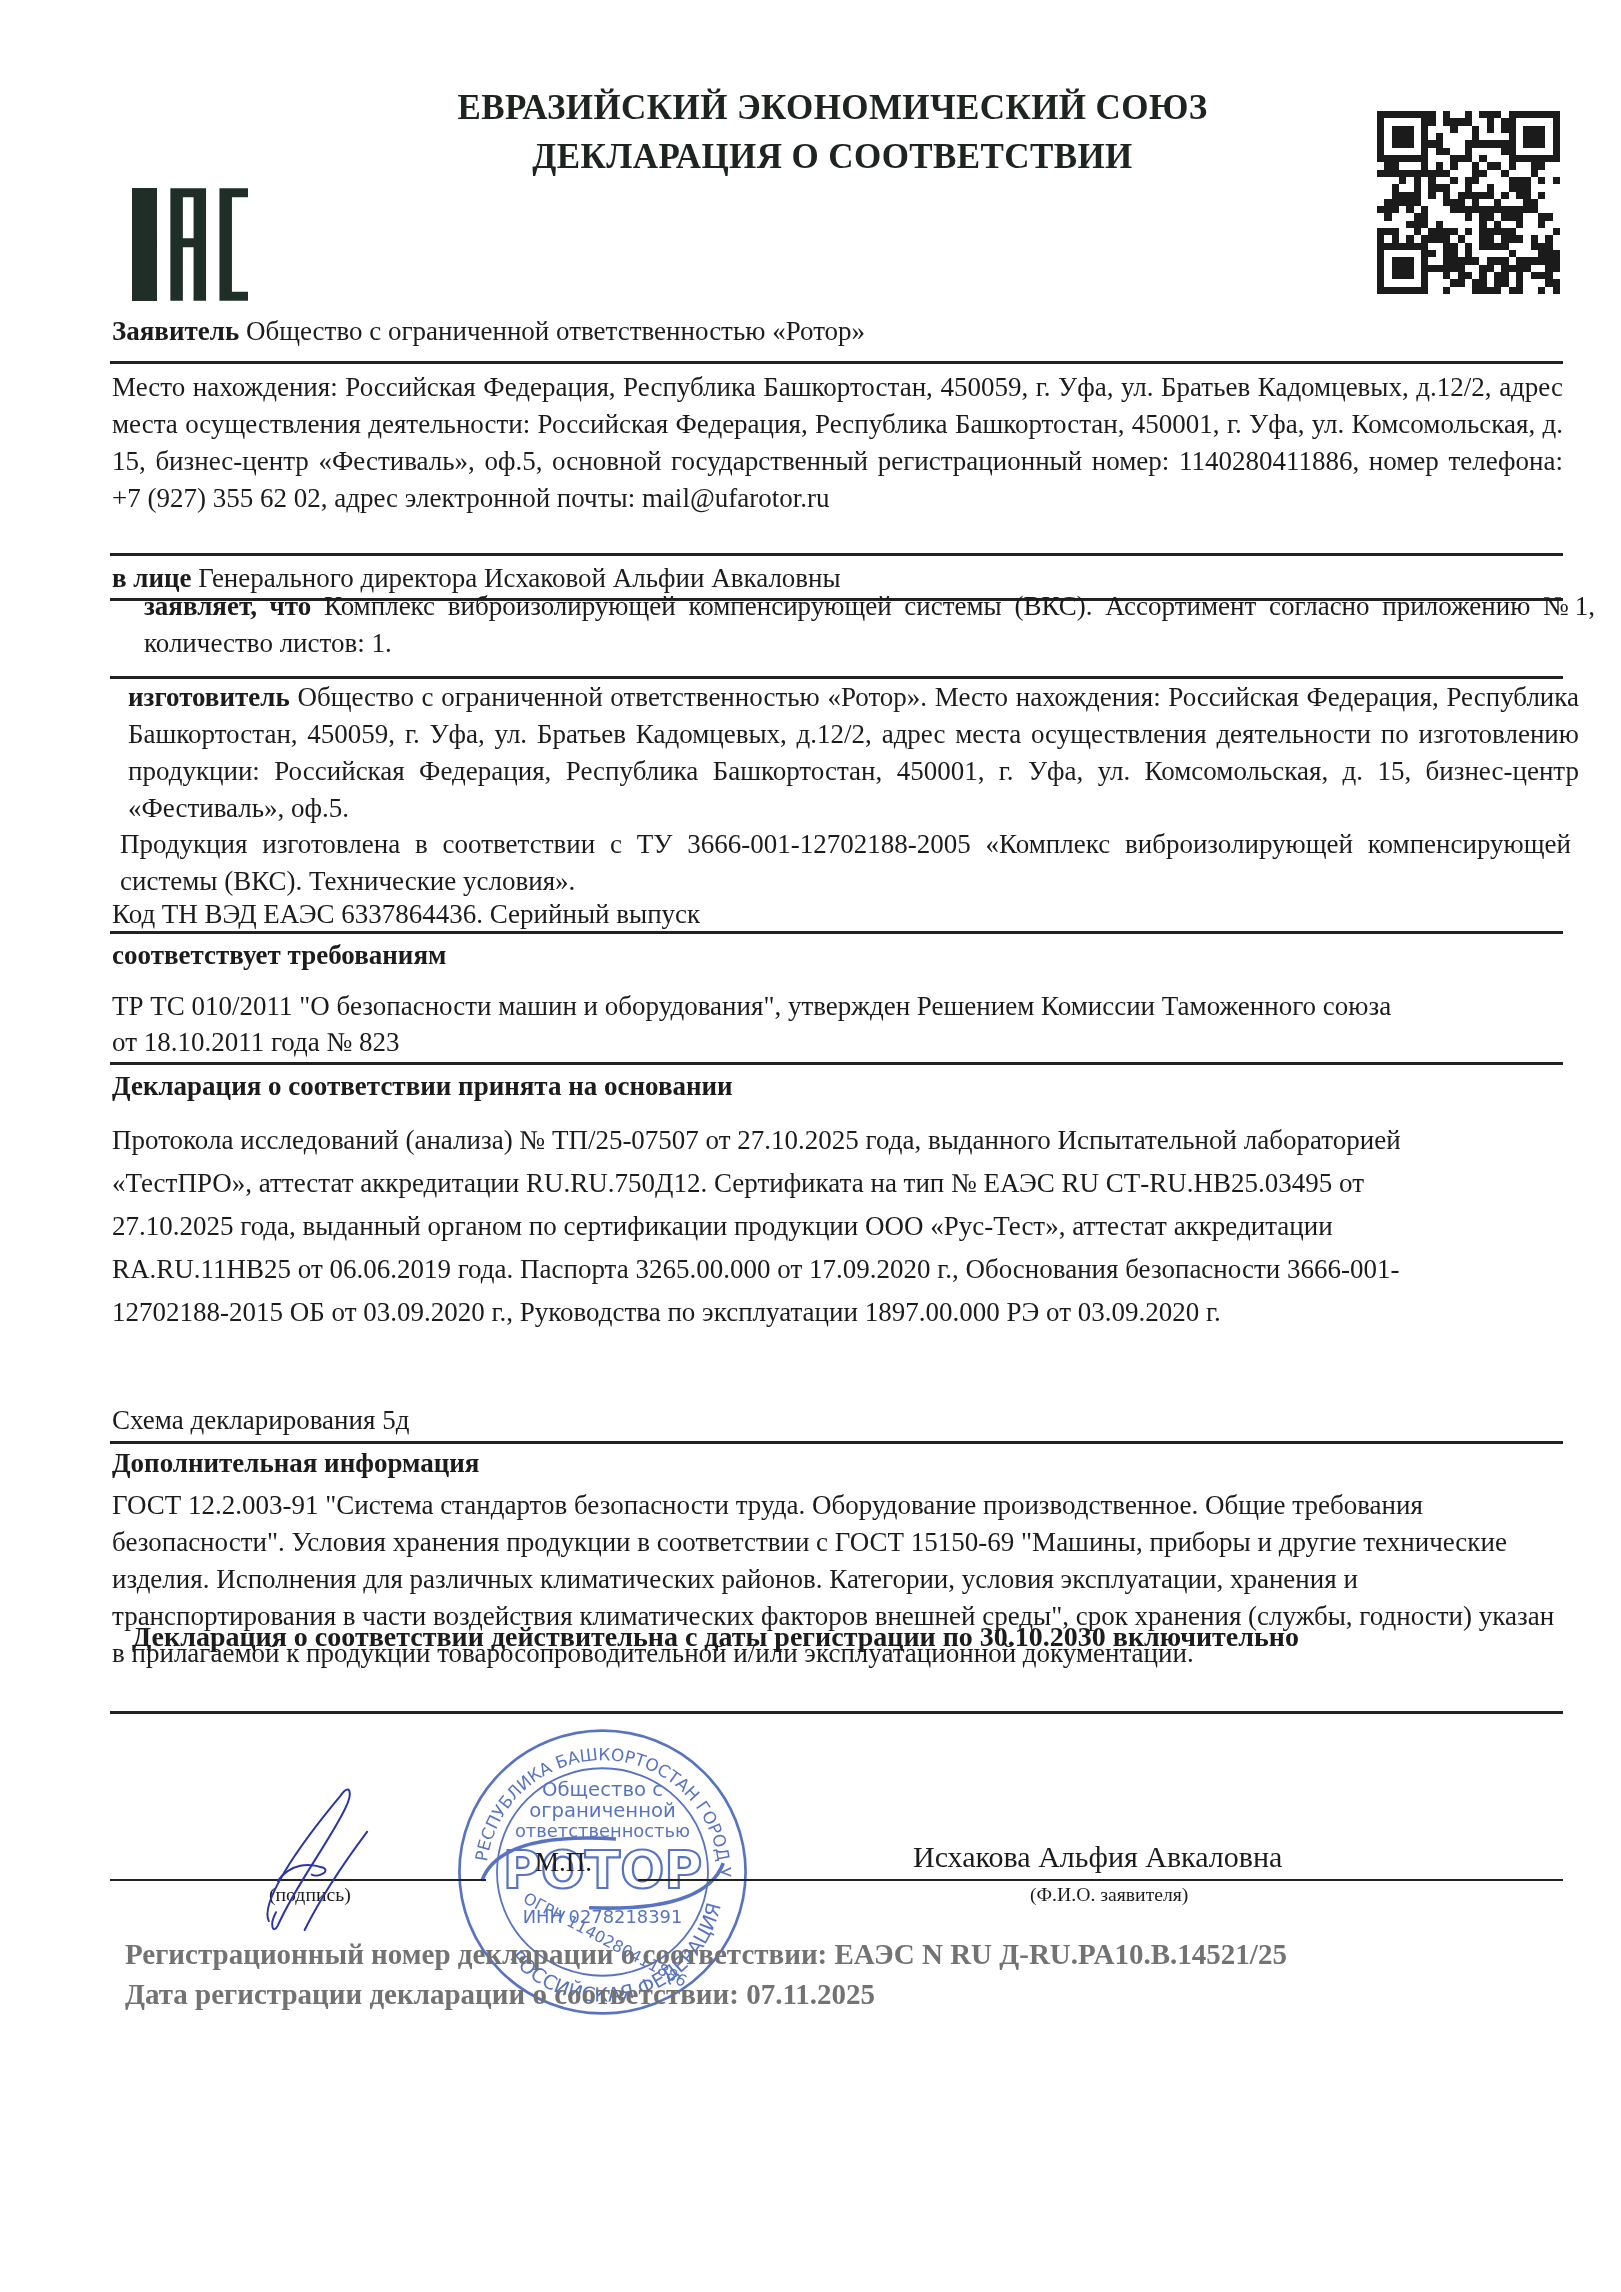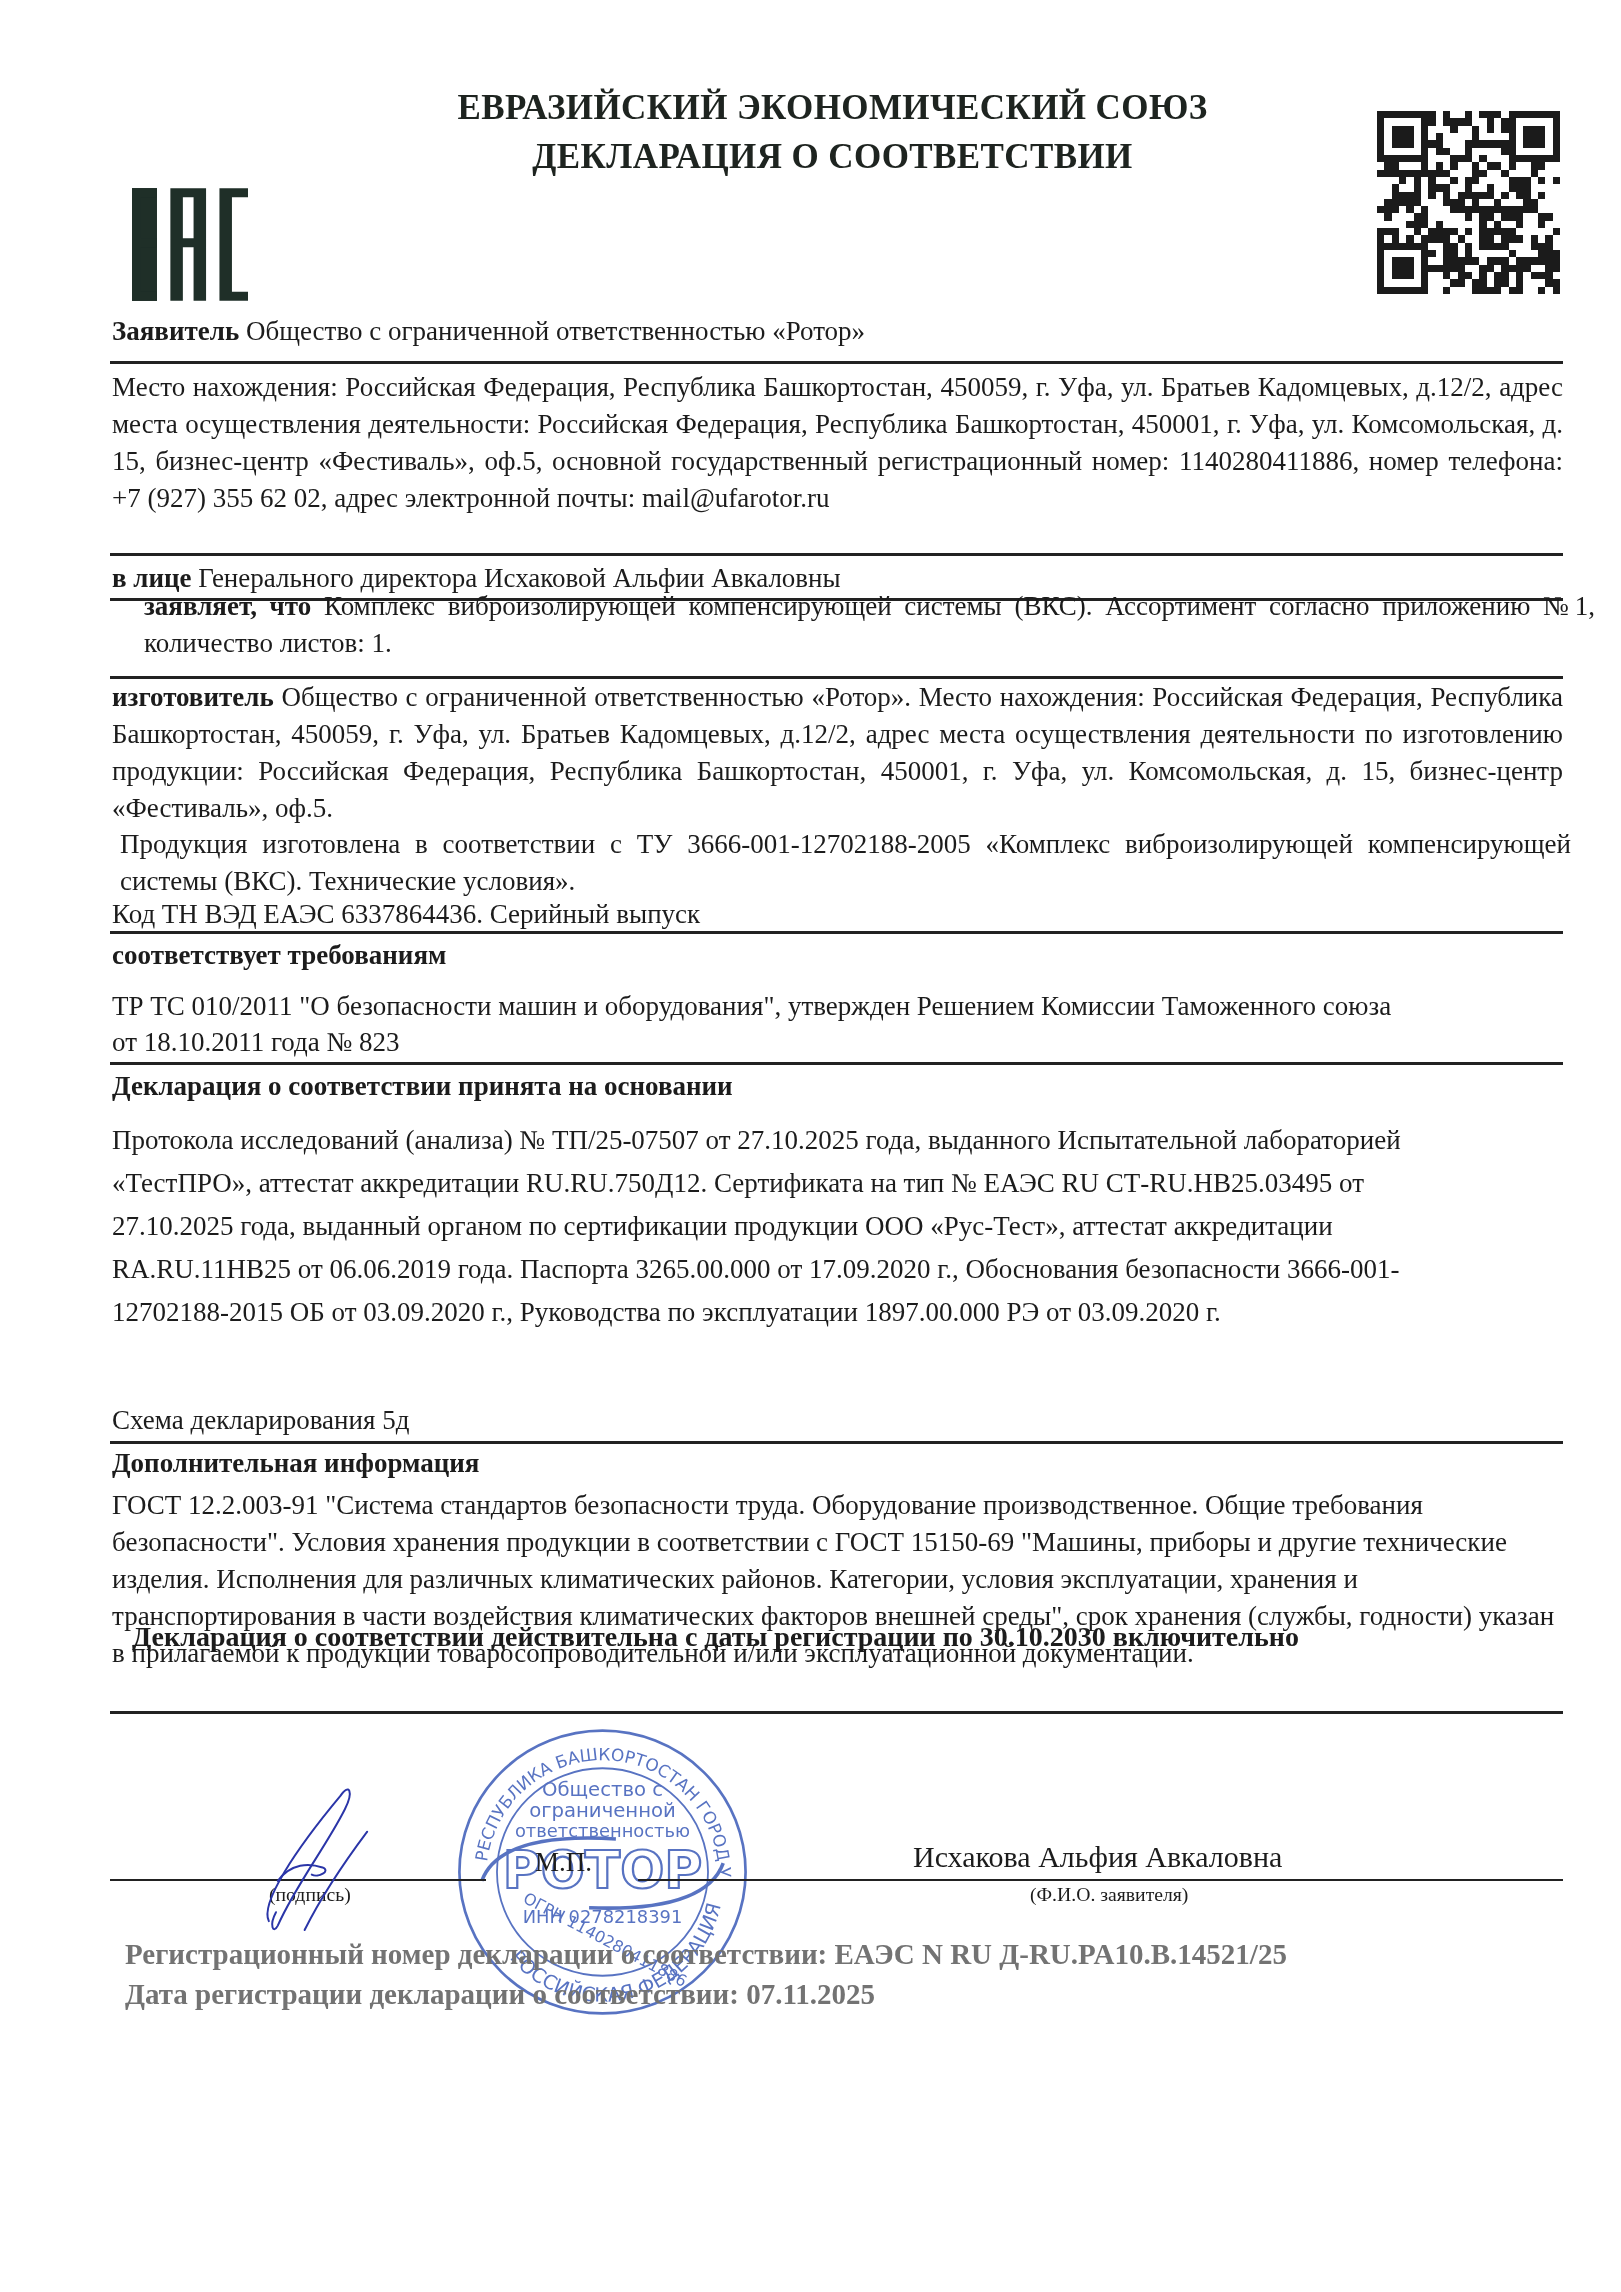--- a/index.html
+++ b/index.html
@@ -403,21 +403,21 @@
   <span>Генерального директора Исхаковой Альфии Авкаловны</span>
 </div>
 <div class="rule" style="top:598px;"></div>
 
 <div class="abs body-text justify" style="top:588px;margin-left:32px;">
   <span class="lbl">заявляет, что</span>
   <span>Комплекс виброизолирующей компенсирующей системы (ВКС). Ассортимент согласно приложению №1, количество листов: 1.</span>
 </div>
 <div class="rule" style="top:676px;"></div>
 
-<div class="abs body-text justify" style="top:679px;">
+<div class="abs body-text justify" style="top:679px;margin-left:16px;">
   <span class="lbl">изготовитель</span>
   <span>Общество с ограниченной ответственностью «Ротор». Место нахождения: Российская Федерация, Республика Башкортостан, 450059, г. Уфа, ул. Братьев Кадомцевых, д.12/2, адрес места осуществления деятельности по изготовлению продукции: Российская Федерация, Республика Башкортостан, 450001, г. Уфа, ул. Комсомольская, д. 15, бизнес-центр «Фестиваль», оф.5.</span>
 </div>
 <div class="abs body-text justify" style="top:826px;margin-left:8px;">Продукция изготовлена в соответствии с ТУ 3666-001-12702188-2005 «Комплекс виброизолирующей компенсирующей системы (ВКС). Технические условия».</div>
 <div class="abs body-text" style="top:896px;">Код ТН ВЭД ЕАЭС 6337864436. Серийный выпуск</div>
 <div class="rule" style="top:931px;"></div>
 
 <div class="abs body-text lbl" style="top:937px;">соответствует требованиям</div>
 <div class="abs body-text" style="top:988px; width:1308px; line-height:36px;">ТР ТС 010/2011 "О безопасности машин и оборудования", утвержден Решением Комиссии Таможенного союза от 18.10.2011 года № 823</div>
 <div class="rule" style="top:1062px;"></div>

